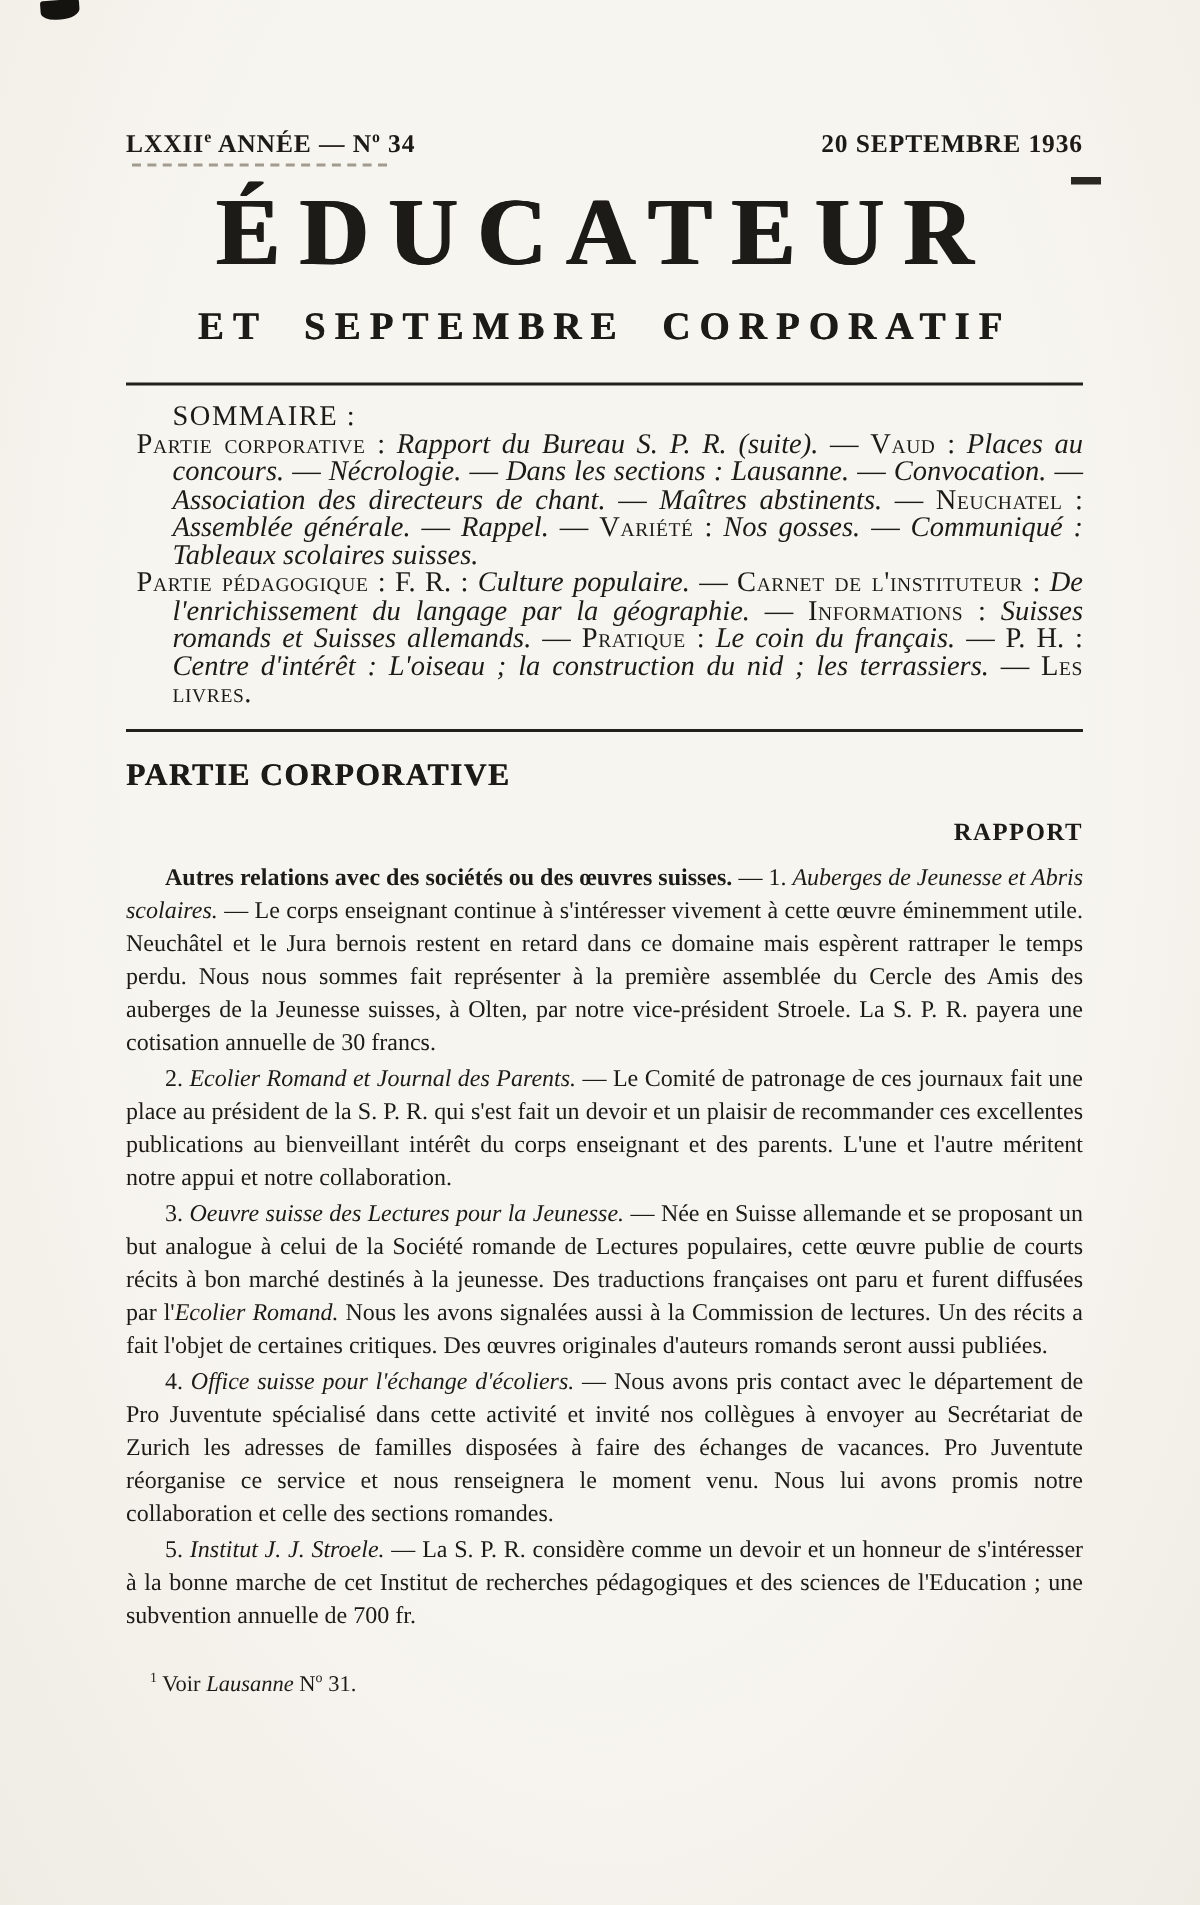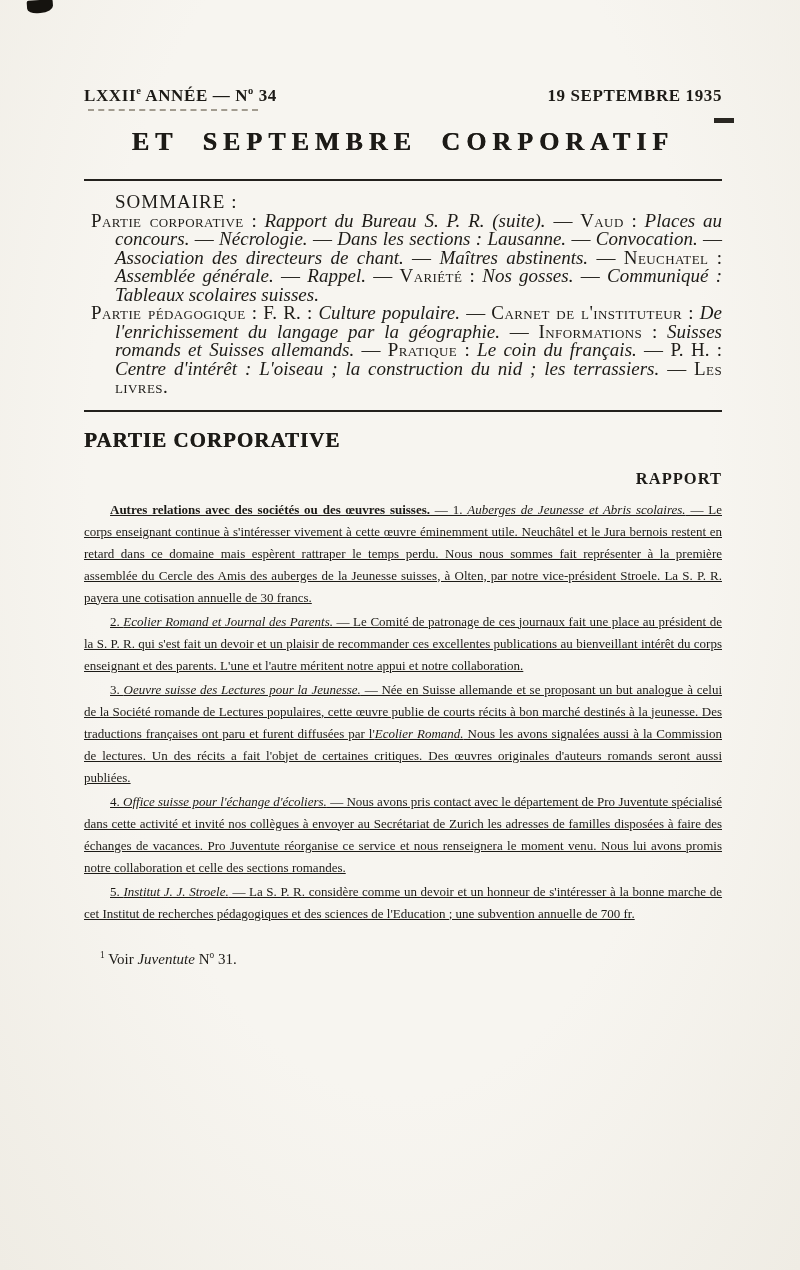--- a/index.html
+++ b/index.html
@@ -30,21 +30,21 @@
   
   .sommaire { margin-top:12px; font-size:19px; line-height:18.5px; }
   .som-label { margin-left:31px; letter-spacing:1px; }
   .som-entry { margin-left:7px; padding-left:24px; text-indent:-24px; text-align:justify; }
 
   
   .section-title { margin-top:16px; font-size:21px; font-weight:bold; letter-spacing:1px;
                    text-shadow:.4px 0 0 currentColor; }
   .report-title { margin-top:16px; text-align:right; font-weight:bold; font-size:16.5px; letter-spacing:1px; }
   .report-subtitle { margin-top:3px; text-align:center; font-size:16px; }
-  .para { margin-top:2px; font-size:13px; line-height:22px; text-align:justify; text-indent:26px;text-decoration:underline; }
+  .para { margin-top:2px; font-size:16px; line-height:22px; text-align:justify; text-indent:26px; }
   .para.first { margin-top:10px; }
   .footnote { margin-top:26px; margin-left:16px; font-size:15px; }
 
   
   .it  { font-style:italic; }
   .b   { font-weight:bold; }
   .sc  { font-variant:small-caps; letter-spacing:.4px; }
   .sup { vertical-align:super; font-size:.62em; line-height:0; }
 
   
@@ -56,23 +56,24 @@
 <body>
 
 <div class="page">
 
   <div class="art-tl"></div>
   <div class="art-dash"></div>
 
   <header>
     <div class="issue-row">
       <div><span>LXXII</span><span class="sup">e</span><span> ANNÉE — N</span><span class="sup">o</span><span> 34</span></div>
-      <div>19 SEPTEMBRE 1935</div>
+      <div>20 SEPTEMBRE 1936</div>
     </div>
     <div class="issue-dashes"></div>
+    <h1 class="pub-title">ÉDUCATEUR</h1>
     <h2 class="pub-subtitle">ET SEPTEMBRE CORPORATIF</h2>
   </header>
 
   <hr class="rule">
 
   <section class="sommaire">
     <div class="som-label">SOMMAIRE :</div>
     <p class="som-entry"><span class="sc">Partie corporative</span><span> : </span><span class="it">Rapport du Bureau S. P. R. (suite).</span><span> — </span><span class="sc">Vaud</span><span> : </span><span class="it">Places au concours.</span><span> — </span><span class="it">Nécrologie.</span><span> — </span><span class="it">Dans les sections : Lausanne.</span><span> — </span><span class="it">Convocation.</span><span> — </span><span class="it">Association des directeurs de chant.</span><span> — </span><span class="it">Maîtres abstinents.</span><span> — </span><span class="sc">Neuchatel</span><span> : </span><span class="it">Assemblée générale.</span><span> — </span><span class="it">Rappel.</span><span> — </span><span class="sc">Variété</span><span> : </span><span class="it">Nos gosses.</span><span> — </span><span class="it">Communiqué : Tableaux scolaires suisses.</span></p>
     <p class="som-entry"><span class="sc">Partie pédagogique</span><span> : F. R. : </span><span class="it">Culture populaire.</span><span> — </span><span class="sc">Carnet de l'instituteur</span><span> : </span><span class="it">De l'enrichissement du langage par la géographie.</span><span> — </span><span class="sc">Informations</span><span> : </span><span class="it">Suisses romands et Suisses allemands.</span><span> — </span><span class="sc">Pratique</span><span> : </span><span class="it">Le coin du français.</span><span> — P. H. : </span><span class="it">Centre d'intérêt : L'oiseau ; la construction du nid ; les terrassiers.</span><span> — </span><span class="sc">Les livres.</span></p>
   </section>
@@ -82,16 +83,16 @@
   <main>
     <h3 class="section-title">PARTIE CORPORATIVE</h3>
     <div class="report-title">RAPPORT</div>
 
     <p class="para first"><span class="b">Autres relations avec des sociétés ou des œuvres suisses.</span><span> — 1. </span><span class="it">Auberges de Jeunesse et Abris scolaires.</span><span> — Le corps enseignant continue à s'intéresser vivement à cette œuvre éminemment utile. Neuchâtel et le Jura bernois restent en retard dans ce domaine mais espèrent rattraper le temps perdu. Nous nous sommes fait représenter à la première assemblée du Cercle des Amis des auberges de la Jeunesse suisses, à Olten, par notre vice-président Stroele. La S. P. R. payera une cotisation annuelle de 30 francs.</span></p>
     <p class="para"><span>2. </span><span class="it">Ecolier Romand et Journal des Parents.</span><span> — Le Comité de patronage de ces journaux fait une place au président de la S. P. R. qui s'est fait un devoir et un plaisir de recommander ces excellentes publications au bienveillant intérêt du corps enseignant et des parents. L'une et l'autre méritent notre appui et notre collaboration.</span></p>
     <p class="para"><span>3. </span><span class="it">Oeuvre suisse des Lectures pour la Jeunesse.</span><span> — Née en Suisse allemande et se proposant un but analogue à celui de la Société romande de Lectures populaires, cette œuvre publie de courts récits à bon marché destinés à la jeunesse. Des traductions françaises ont paru et furent diffusées par l'</span><span class="it">Ecolier Romand.</span><span> Nous les avons signalées aussi à la Commission de lectures. Un des récits a fait l'objet de certaines critiques. Des œuvres originales d'auteurs romands seront aussi publiées.</span></p>
     <p class="para"><span>4. </span><span class="it">Office suisse pour l'échange d'écoliers.</span><span> — Nous avons pris contact avec le département de Pro Juventute spécialisé dans cette activité et invité nos collègues à envoyer au Secrétariat de Zurich les adresses de familles disposées à faire des échanges de vacances. Pro Juventute réorganise ce service et nous renseignera le moment venu. Nous lui avons promis notre collaboration et celle des sections romandes.</span></p>
     <p class="para"><span>5. </span><span class="it">Institut J. J. Stroele.</span><span> — La S. P. R. considère comme un devoir et un honneur de s'intéresser à la bonne marche de cet Institut de recherches pédagogiques et des sciences de l'Education ; une subvention annuelle de 700 fr.</span></p>
 
-    <div class="footnote"><span class="sup">1</span><span> Voir </span><span class="it">Juventute</span><span> N</span><span class="sup">o</span><span> 31.</span></div>
+    <div class="footnote"><span class="sup">1</span><span> Voir </span><span class="it">Lausanne</span><span> N</span><span class="sup">o</span><span> 31.</span></div>
   </main>
 
 </div>
 
 </body></html>

